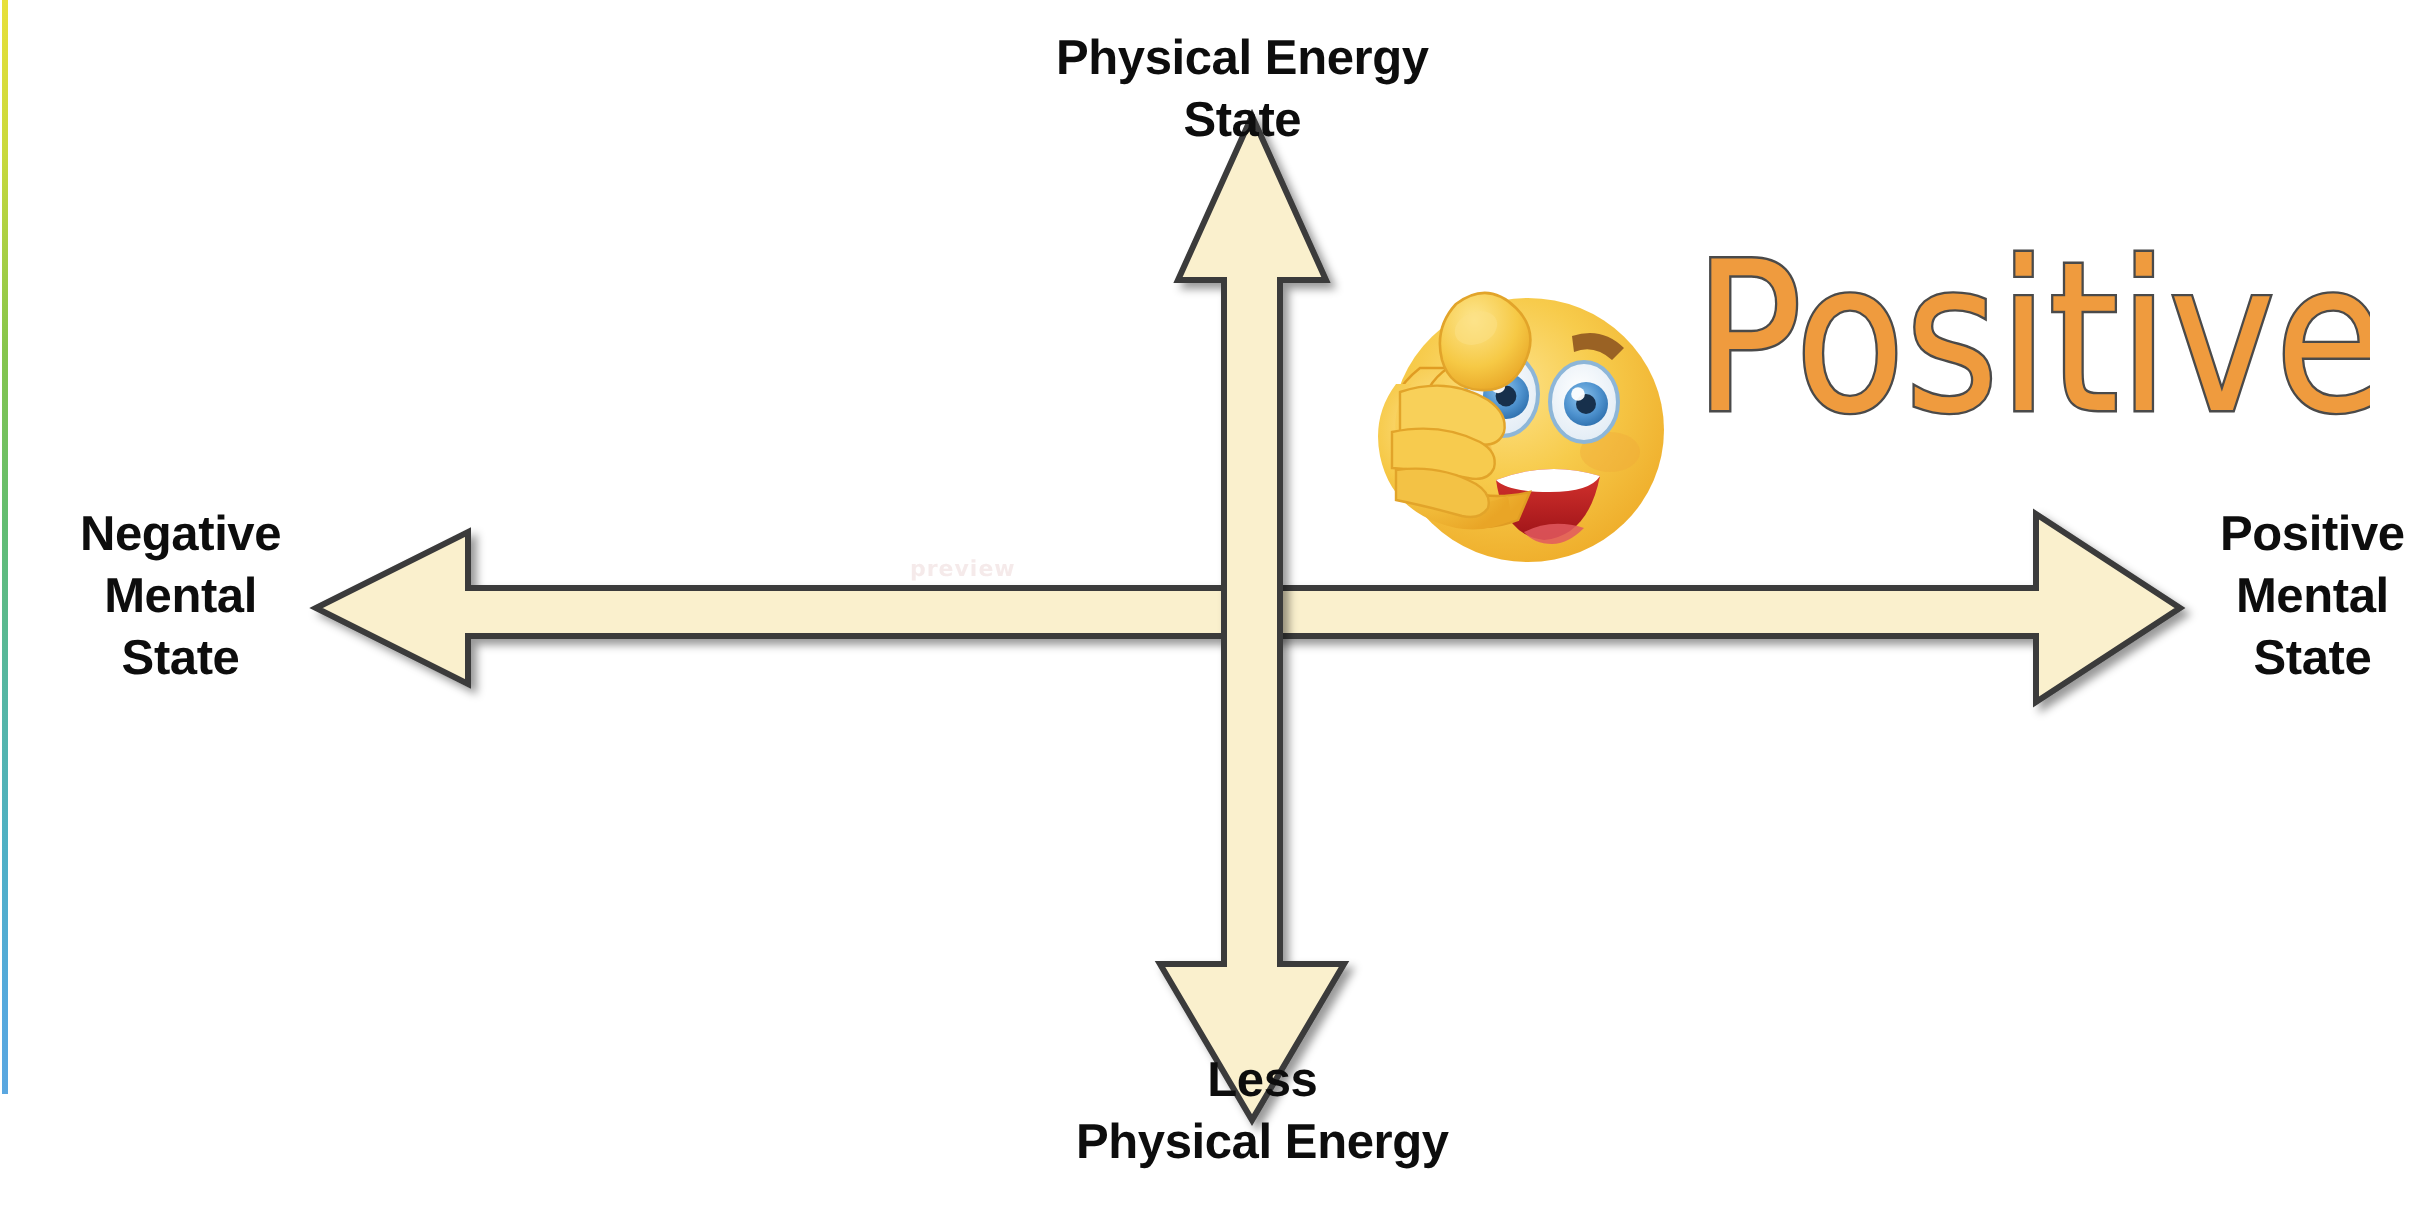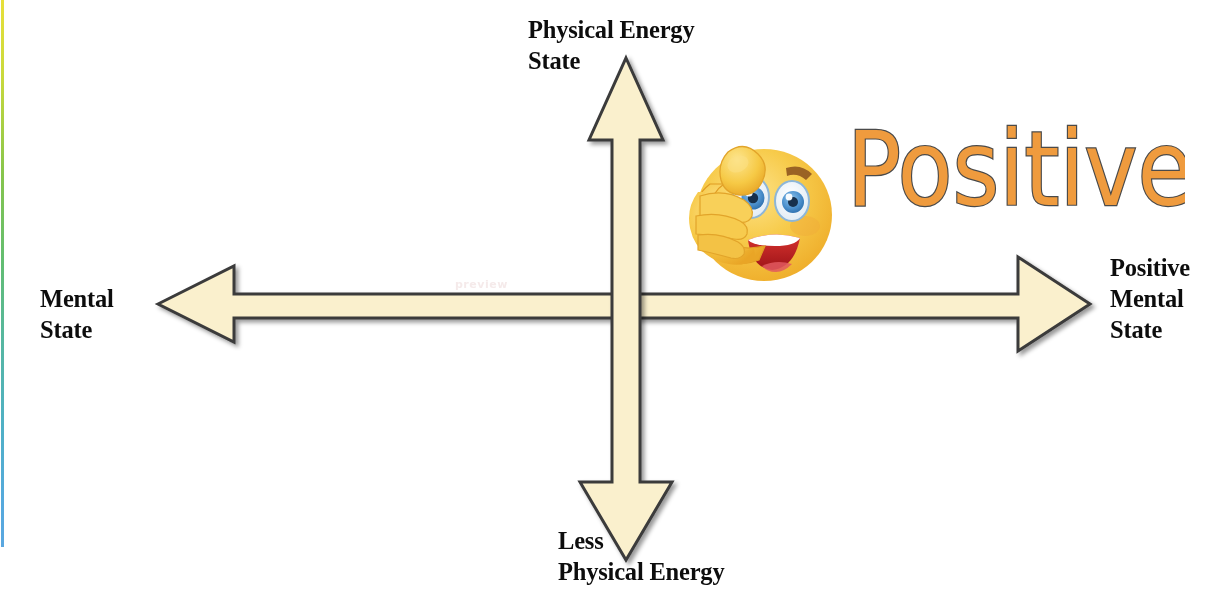--- a/index.html
+++ b/index.html
@@ -41,30 +41,31 @@
     position: absolute;
     left: 0;
     top: 0;
     width: 1216px;
     height: 613px;
   }
 
   
   .axis-label {
     position: absolute;
-    font-family: Liberation Serif, serif;
+    font-family: Liberation Sans, sans-serif;
     font-weight: bold;
     font-size: 24.5px;
     line-height: 31px;
     color: #0d0d0d;
     letter-spacing: -0.2px;
     white-space: pre;
+    text-align: center;
   }
   #label-top      { left: 528px; top: 14px;  }
-  #label-bottom   { left: 558px; top: 525px; }
+  #label-bottom   { left: 538px; top: 525px; }
   #label-left     { left: 40px;  top: 252px; }
   #label-right    { left: 1110px;top: 252px; }
 
   
   #positive-word {
     position: absolute;
     left: 845px;
     top: 117px;
     width: 340px;
     height: 110px;
@@ -190,19 +191,19 @@
   <div id="positive-word">
     <svg viewBox="0 0 340 110" xmlns="http://www.w3.org/2000/svg">
       <text x="2" y="88" font-family="DejaVu Sans Condensed, Liberation Sans Narrow, Liberation Sans, sans-serif" font-size="104" font-weight="400" transform="scale(0.96,1)" fill="#ef9b3e" stroke="#4a4a4a" stroke-width="2.4" paint-order="stroke fill">Positive</text>
     </svg>
   </div>
 
   <div class="axis-label" id="label-top"><span>Physical Energy</span><br><span>State</span></div>
 
   <div class="axis-label" id="label-bottom"><span>Less</span><br><span>Physical Energy</span></div>
 
-  <div class="axis-label" id="label-left"><br><span>Mental</span><br><span>State</span></div>
+  <div class="axis-label" id="label-left"><span>Negative</span><br><span>Mental</span><br><span>State</span></div>
 
   <div class="axis-label" id="label-right"><span>Positive</span><br><span>Mental</span><br><span>State</span></div>
 
   <div id="watermark">preview</div>
 
 </div>
 
 </body></html>

